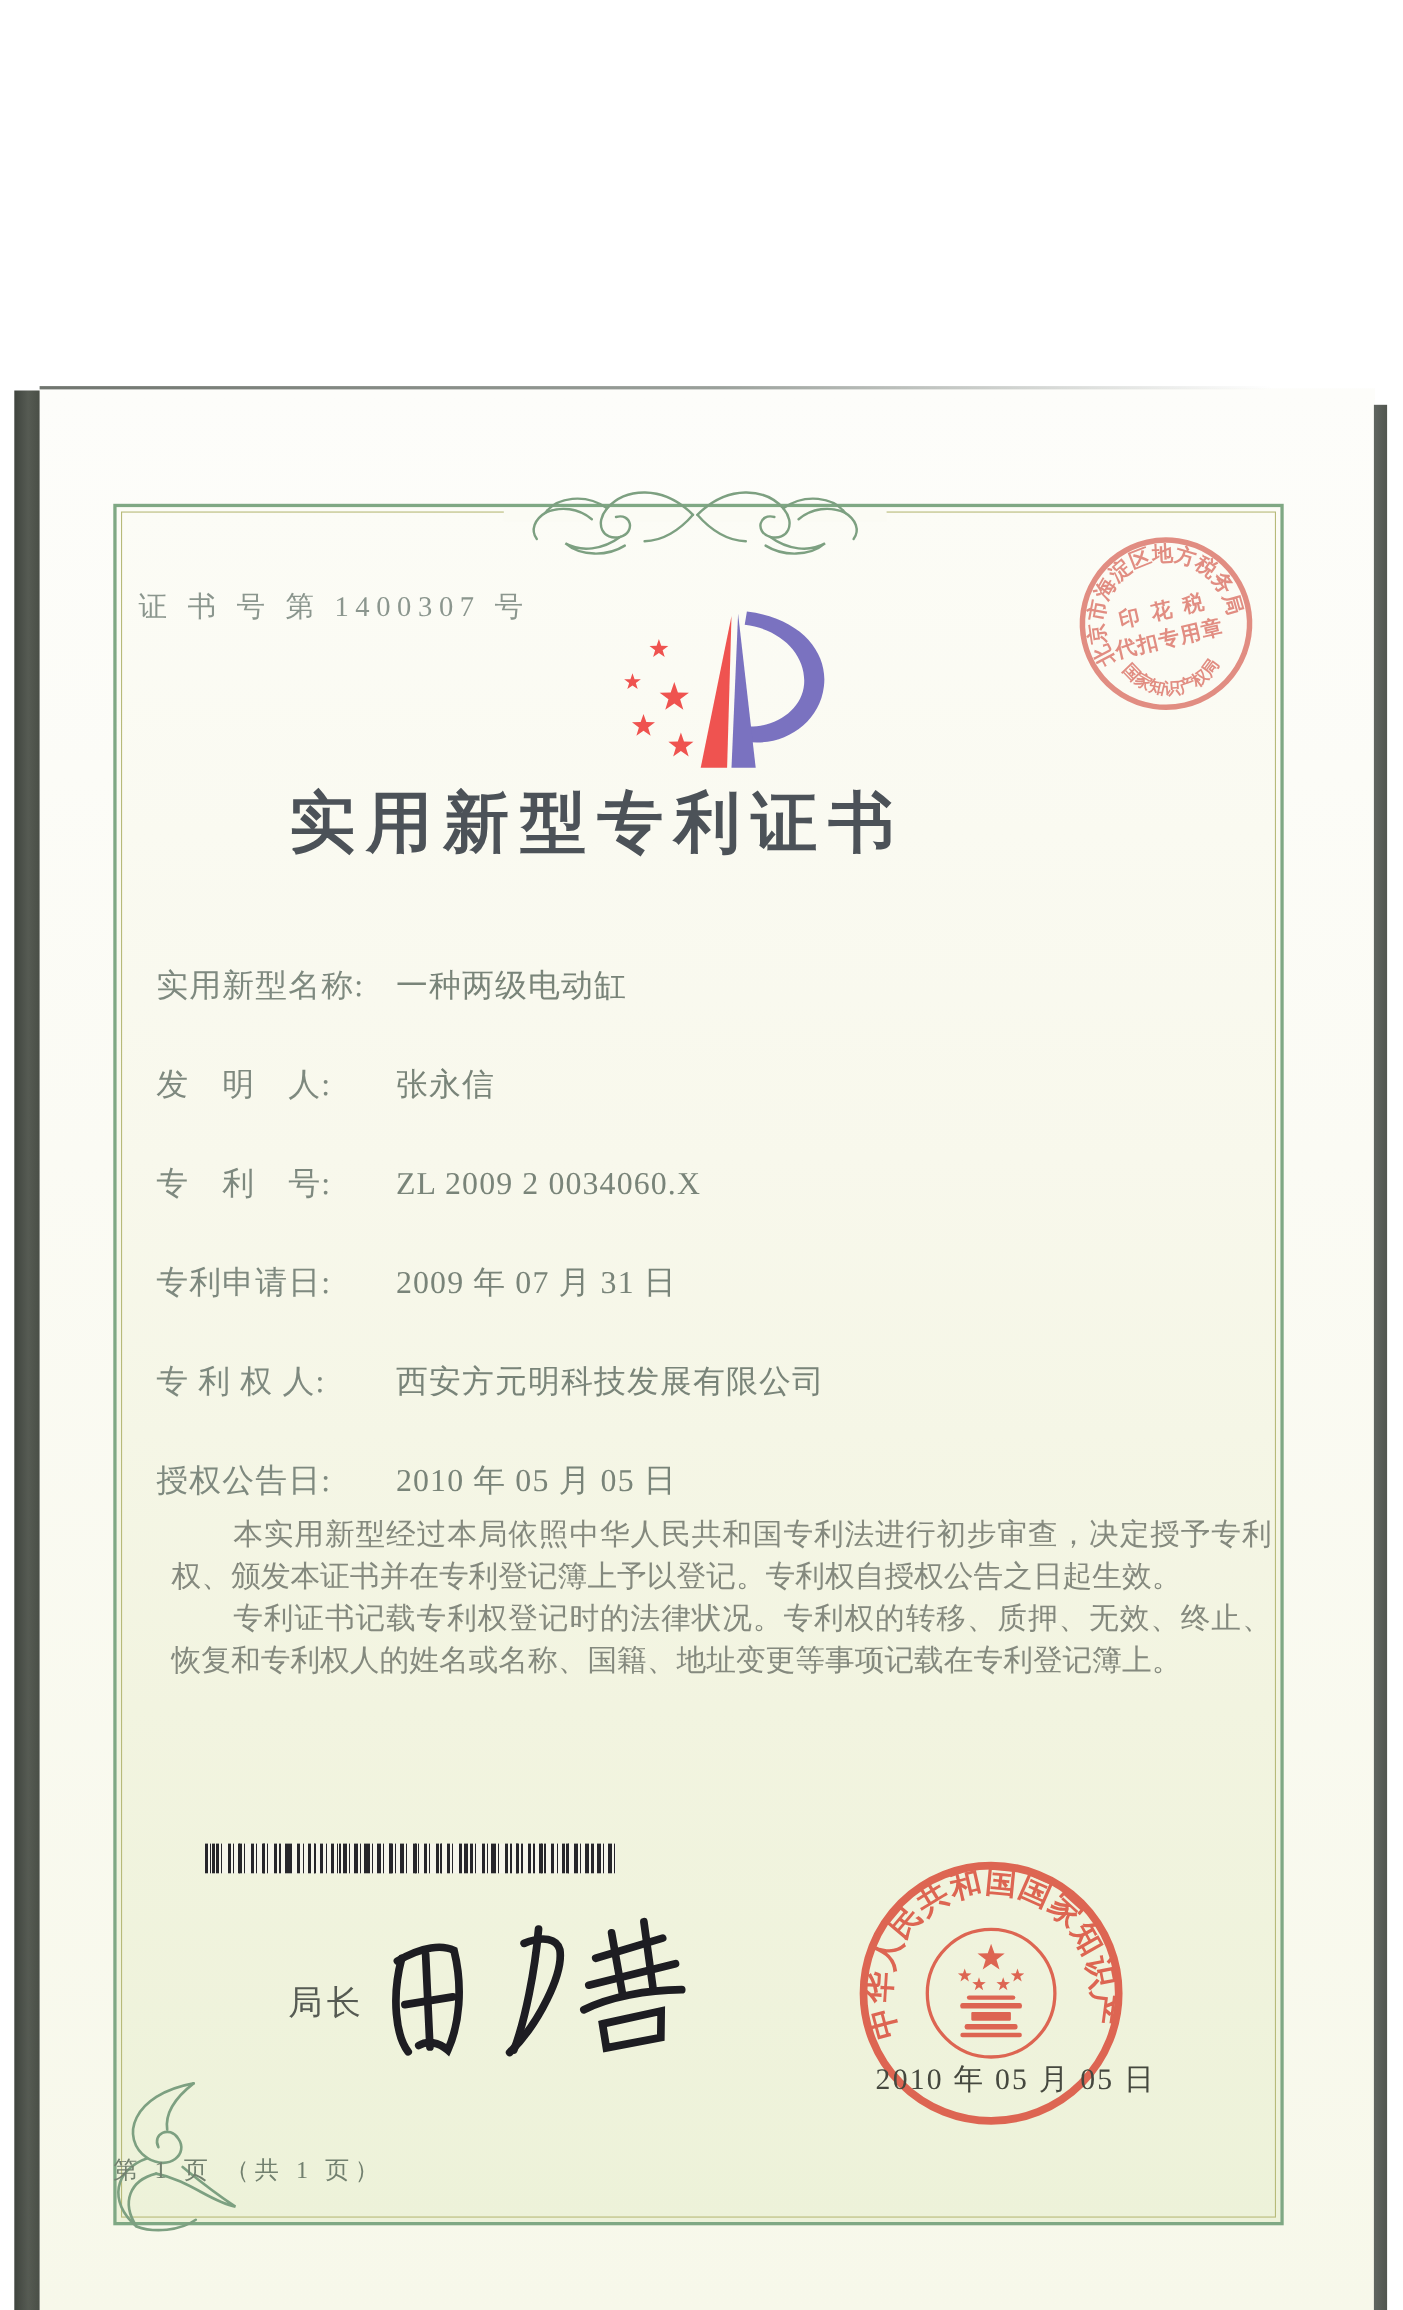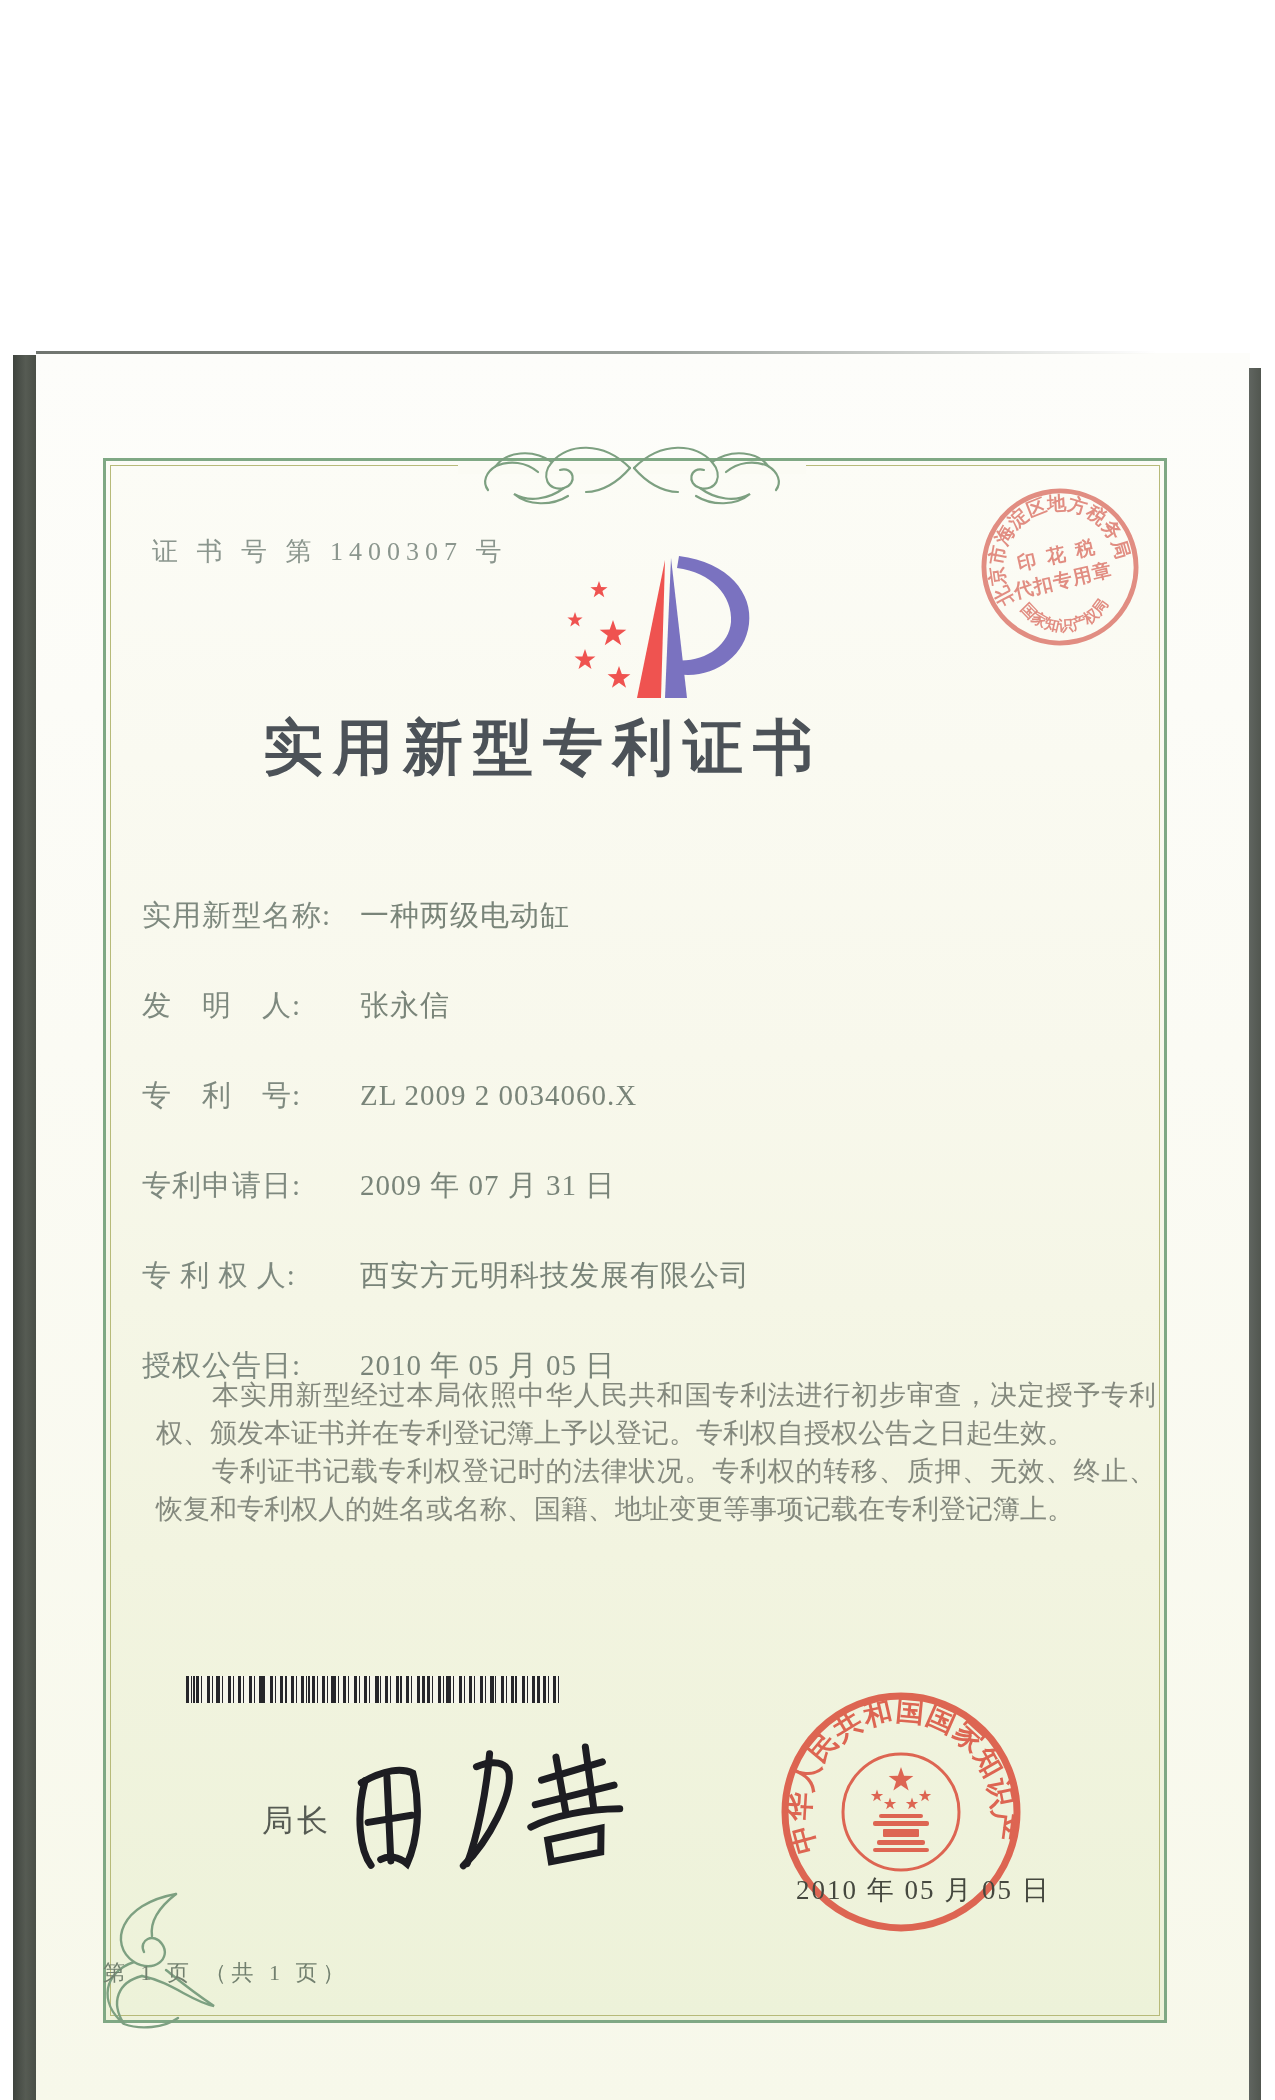--- a/index.html
+++ b/index.html
@@ -33,30 +33,30 @@
     left:103px;top:458px;width:1064px;height:1565px;box-sizing:border-box;
     border:3px solid #7fa884;
     background:linear-gradient(180deg,#fcfcf6 0%,#f8f8ec 38%,#f2f4e0 70%,#edf2d9 100%);
   }
   .frame-inner{
     position:absolute;left:4px;top:4px;right:4px;bottom:4px;
     border:1px solid #b7ba79;pointer-events:none;
   }
 
   .cert-number{
-    left:152px;top:534px;font-size:26px;letter-spacing:6px;color:#8b968e;
+    left:126px;top:534px;font-size:26px;letter-spacing:6px;color:#8b968e;
   }
 
   .cert-title{
     left:103px;top:708px;width:880px;text-align:center;
     font-size:60px;font-weight:600;letter-spacing:10px;color:#4c5258;
   }
 
   .field-row{left:142px;height:40px;font-size:29px;color:#7e897f;letter-spacing:1px;white-space:nowrap;}
-  .field-row .lbl{display:inline-block;min-width:218px;margin-top:20px;}
+  .field-row .lbl{display:inline-block;min-width:218px;}
   .field-row .val{color:#798479;}
 
   .body-text{
     left:156px;top:1376px;width:1000px;
     font-size:27px;line-height:38px;color:#84897e;text-align:justify;
   }
   .body-text p{margin:0;text-indent:56px;}
 
   .barcode{
     left:186px;top:1676px;width:374px;height:27px;

